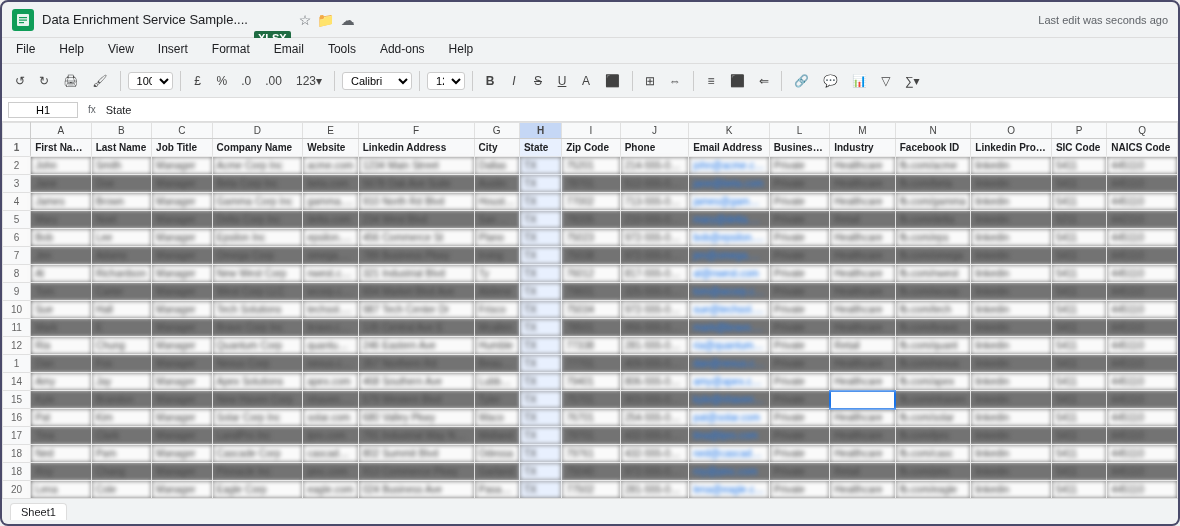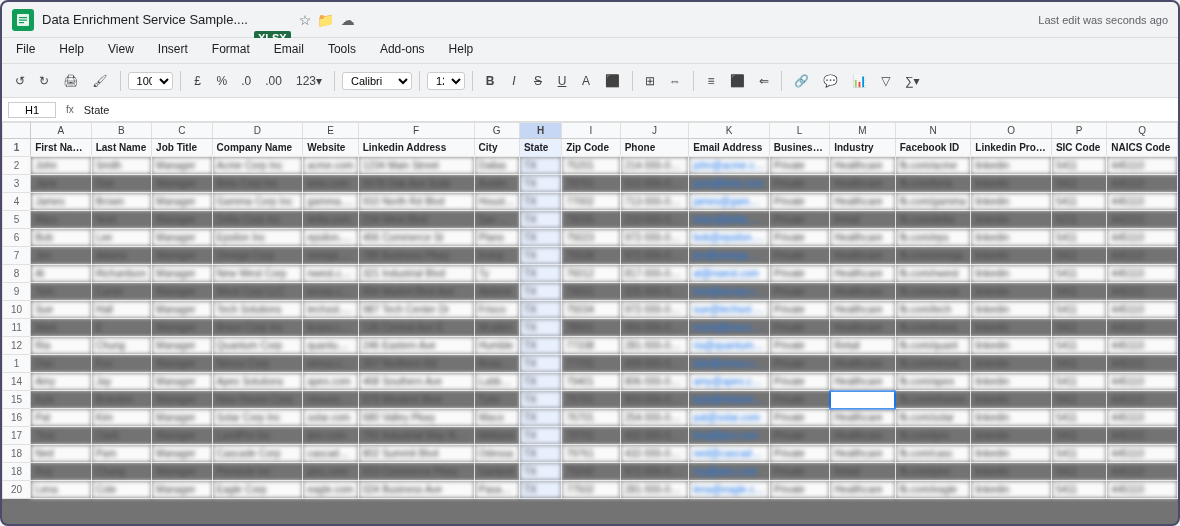--- a/index.html
+++ b/index.html
@@ -156,21 +156,21 @@
       display: flex;
       align-items: center;
       background: white;
       border-bottom: 1px solid #ddd;
       height: 24px;
       padding: 0 6px;
       gap: 6px;
     }
 
     .cell-ref {
-      width: 48px;
+      width: 70px;
       border: 1px solid #ccc;
       font-size: 11px;
       padding: 1px 4px;
       text-align: center;
       background: white;
     }
 
     .formula-fx {
       color: #5f6368;
       font-size: 10px;
@@ -864,13 +864,16 @@
             <td class="blurred">linkedin</td>
             <td class="blurred">5411</td>
             <td class="blurred">445110</td>
           </tr>
 
         </tbody>
       </table>
     </div>
   </div>
 
+  <div class="tab-bar">
+    <div class="sheet-tab">Sheet1</div>
+  </div>
 </div>
 
 </body></html>

